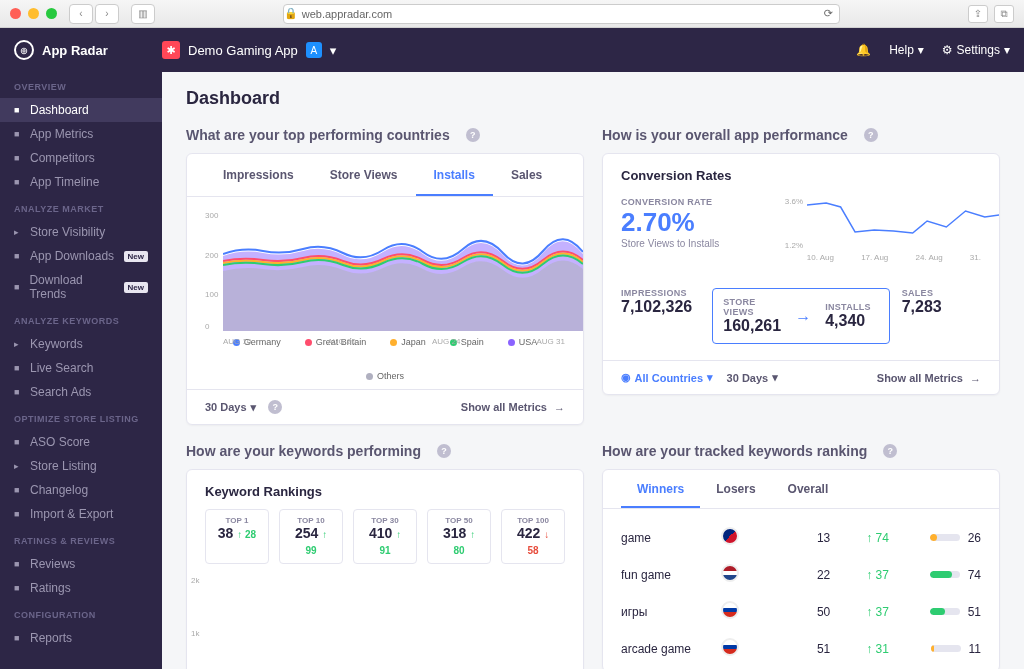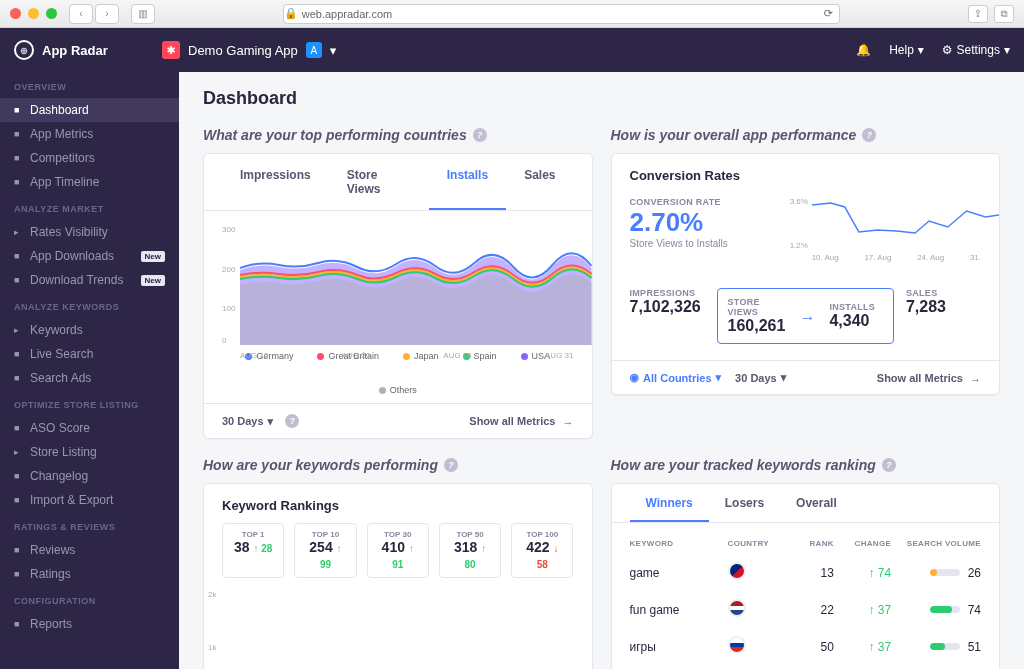--- a/index.html
+++ b/index.html
@@ -22,32 +22,32 @@
 .logo { display: flex; align-items: center; gap: 8px; font-weight: 600; font-size: 13px; width: 148px; }
 .logo-icon { width: 20px; height: 20px; border: 2px solid #fff; border-radius: 50%; display: flex; align-items: center; justify-content: center; font-size: 8px; }
 .app-switcher { display: flex; align-items: center; gap: 8px; font-size: 13px; }
 .app-badge { width: 18px; height: 18px; background: #ff4757; border-radius: 3px; display: flex; align-items: center; justify-content: center; font-size: 11px; }
 .store-badge { width: 16px; height: 16px; background: #1e90ff; border-radius: 3px; display: flex; align-items: center; justify-content: center; font-size: 10px; }
 .header-right { margin-left: auto; display: flex; align-items: center; gap: 18px; font-size: 12px; }
 .header-item { display: flex; align-items: center; gap: 4px; cursor: pointer; }
 
 
 .app-body { display: flex; height: calc(669px - 28px - 44px); }
-.sidebar { width: 179px; background: #2d2646; color: #9b96b0; overflow-y: auto; font-size: 12px; }
+.sidebar { width: 162px; background: #2d2646; color: #9b96b0; overflow-y: auto; font-size: 12px; }
 .sidebar-section-title { font-size: 9px; font-weight: 700; letter-spacing: 0.5px; color: #6b658a; padding: 10px 14px 6px; text-transform: uppercase; }
 .sidebar-item { padding: 5px 14px; display: flex; align-items: center; gap: 8px; cursor: pointer; }
 .sidebar-item.active { background: #413a5e; color: #fff; }
 .sb-icon { width: 8px; display: inline-block; font-size: 9px; }
 .new-badge { margin-left: auto; background: #e8e6f0; color: #2d2646; font-size: 8px; padding: 1px 4px; border-radius: 2px; font-weight: 600; }
 
 .main { flex: 1; overflow-y: auto; padding: 16px 24px; }
 .page-title { font-size: 18px; font-weight: 700; color: #2a2640; margin-bottom: 18px; }
 
 .grid { display: grid; grid-template-columns: 1fr 1fr; gap: 18px; }
-.section-title { font-size: 14px; font-weight: 600; color: #5a5670; margin-bottom: 10px; display: flex; align-items: center; gap: 6px; font-style: italic; }
+.section-title { font-size: 14px; font-weight: 600; color: #5a5670; margin-bottom: 10px; display: flex; align-items: center; gap: 16px; }
 .help-icon { width: 14px; height: 14px; border-radius: 50%; background: #c0bed0; color: #fff; display: inline-flex; align-items: center; justify-content: center; font-size: 9px; font-weight: 700; }
 
 .card { background: #fff; border: 1px solid #e5e5ef; border-radius: 6px; box-shadow: 0 1px 2px rgba(0,0,0,0.04); }
 .tabs { display: flex; padding: 0 18px; border-bottom: 1px solid #e5e5ef; }
 .tab { padding: 14px 18px 12px; font-size: 12px; font-weight: 600; color: #5a5670; cursor: pointer; border-bottom: 2px solid transparent; }
 .tab.active { color: #4a7eff; border-bottom-color: #4a7eff; }
 
 .chart-body { padding: 14px 18px 8px; }
 .chart-area { height: 120px; position: relative; }
 .y-label { position: absolute; left: 0; font-size: 8px; color: #aaa; }
@@ -170,21 +170,21 @@
         <span class="sb-icon">■</span>
         <span>Competitors</span>
       </div>
       <div class="sidebar-item">
         <span class="sb-icon">■</span>
         <span>App Timeline</span>
       </div>
       <div class="sidebar-section-title">ANALYZE MARKET</div>
       <div class="sidebar-item">
         <span class="sb-icon">▸</span>
-        <span>Rates Visibility</span>
+        <span>Store Visibility</span>
       </div>
       <div class="sidebar-item">
         <span class="sb-icon">■</span>
         <span>App Downloads</span>
         <span class="new-badge">New</span>
       </div>
       <div class="sidebar-item">
         <span class="sb-icon">■</span>
         <span>Download Trends</span>
         <span class="new-badge">New</span>
@@ -520,27 +520,20 @@
           <span>How are your tracked keywords ranking</span>
           <span class="help-icon">?</span>
         </div>
         <div class="card">
           <div class="ttabs" id="ttabs">
               <div class="ttab active">Winners</div>
               <div class="ttab">Losers</div>
               <div class="ttab">Overall</div>
             </div>
           <div class="ktable">
-            <div class="kth">
-              <span>KEYWORD</span>
-              <span>COUNTRY</span>
-              <span style="text-align:right">RANK</span>
-              <span style="text-align:right">CHANGE</span>
-              <span style="text-align:right">SEARCH VOLUME</span>
-            </div>
             <div id="krows">
                 <div class="ktr">
     <span>game</span>
     <span><span class="flag" style="background:linear-gradient(135deg, #00247d 50%, #cf142b 50%)"></span></span>
     <span style="text-align:right">13</span>
     <span style="text-align:right" class="up">↑ 74</span>
     <span class="vol-cell">
       <span class="vol-bar">
                       <span class="vol-fill" style="width:26%;background:#ffb02e"></span>
                     </span>

